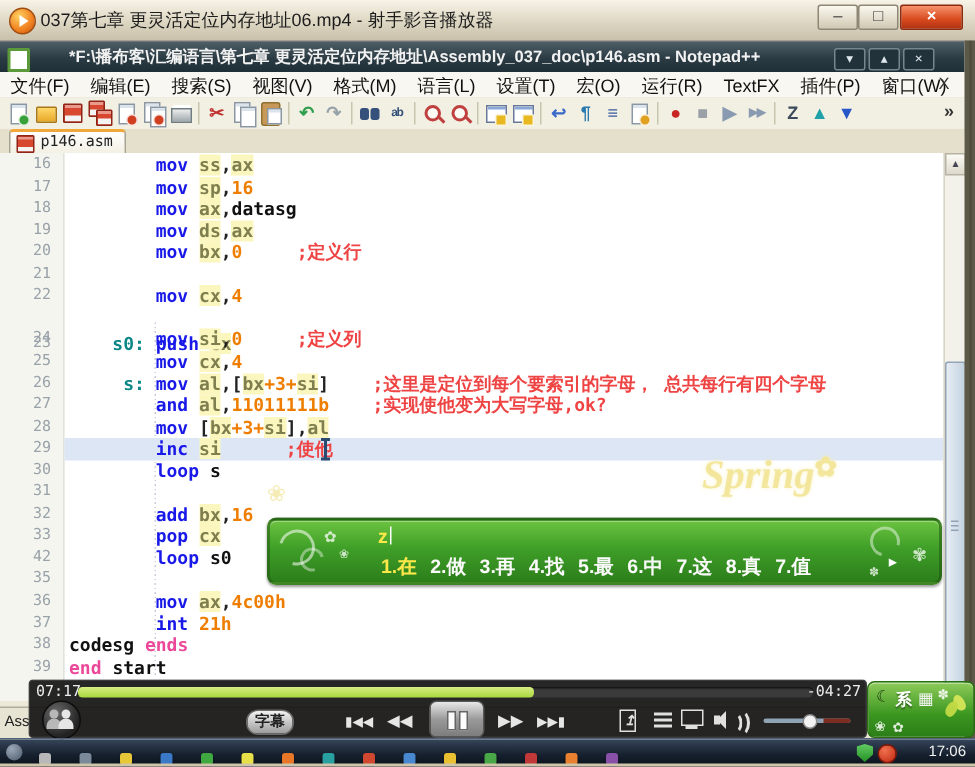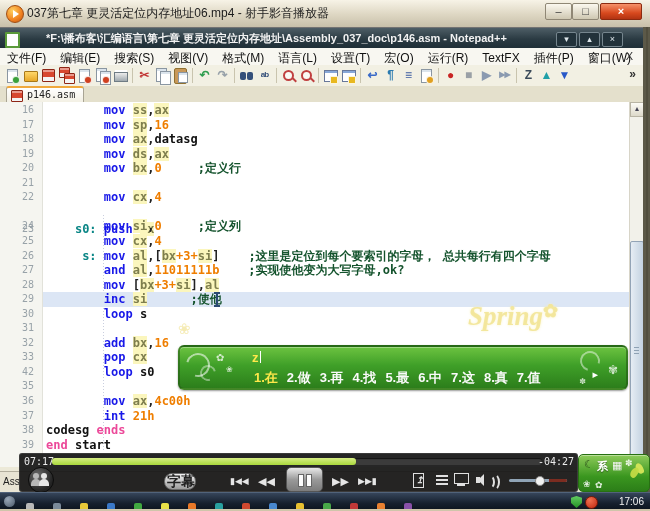--- a/index.html
+++ b/index.html
@@ -60,21 +60,21 @@
   
   #editor{position:absolute;left:0;top:74px;width:629px;height:365px;background:#fff;overflow:hidden;}
   #gutter{position:absolute;left:0;top:0;width:42px;height:365px;background:#f5f5f0;border-right:1px solid #e2e2da;}
   #indent-guide{position:absolute;left:103px;top:113px;width:1px;height:235px;background:repeating-linear-gradient(#c9cede 0 1px,transparent 1px 3px);}
   #curline{position:absolute;left:43px;width:586px;height:15px;background:#dce6f5;}
   .code-line{position:absolute;left:0;width:629px;height:14.55px;line-height:14.55px;
        font-family:"DejaVu Sans Mono","Liberation Mono",monospace;font-size:12px;font-weight:bold;}
   .code-line .ln{position:absolute;left:0;width:34px;text-align:right;color:#98a2a8;font-size:10px;font-weight:normal;}
   .code-line .lc{position:absolute;left:46px;white-space:pre;color:#222;}
   .tk-kw{color:#1818e8;} .tk-reg{color:#7e7e4e;background:#fbf6bd;} .tk-num{color:#ef7e00;}
-  .tk-cmt{color:#14532d;} .tk-lbl{color:#0a8686;} .tk-dir{color:#ec4899;text-align:center;} .tk-id{color:#111;} .tk-pl{color:#222;}
+  .tk-cmt{color:#ef4444;} .tk-lbl{color:#0a8686;} .tk-dir{color:#ec4899;text-align:center;} .tk-id{color:#111;} .tk-pl{color:#222;}
   #ibeam{position:absolute;left:216px;top:191px;width:2px;height:13px;background:#2b4a72;}
   #ibeam:before,#ibeam:after{content:"";position:absolute;left:-2px;width:6px;height:2px;background:#2b4a72;}
   #ibeam:before{top:-1px;} #ibeam:after{bottom:-1px;}
   
   #vsb{position:absolute;left:629px;top:74px;width:13px;height:365px;background:#f2f1ea;border-left:1px solid #d8d5c8;}
   #vsb-up{position:absolute;left:0;top:0;width:12px;height:13px;background:linear-gradient(#fcfbf6,#ddd9ca);border:1px solid #b8b4a4;
        font-size:8px;text-align:center;line-height:12px;color:#445;}
   #vsb-thumb{position:absolute;left:0;top:139px;width:12px;height:218px;border:1px solid #93a4b6;border-radius:2px;
        background:linear-gradient(90deg,#e6edf4,#c3d2e0);}
   #vsb-thumb i{position:absolute;left:3px;top:105px;width:5px;height:1px;background:#8fa2b4;box-shadow:0 3px 0 #8fa2b4,0 6px 0 #8fa2b4;}
@@ -107,22 +107,22 @@
       background:rgba(22,22,22,.93);border:1px solid rgba(80,80,80,.5);box-sizing:border-box;}
   #pc-elapsed{position:absolute;left:4px;top:2px;font-family:"DejaVu Sans Mono",monospace;font-size:10px;color:#ececec;}
   #pc-track{position:absolute;left:32px;top:4px;width:490px;height:7px;background:#3b3b3b;border-radius:3px;box-shadow:inset 0 1px 1px rgba(0,0,0,.7);}
   #pc-fill{height:7px;border-radius:3px;background:linear-gradient(#d7ee85,#a9d83c);}
   #pc-remaining{position:absolute;right:3px;top:2px;font-family:"DejaVu Sans Mono",monospace;font-size:10px;color:#ececec;}
   #pc-logo{position:absolute;left:8px;top:13px;width:24px;height:24px;border-radius:50%;
       background:radial-gradient(circle at 35% 30%,#6a6a6a,#222 70%);border:1px solid #0c0c0c;}
   .pa{position:absolute;left:4px;top:5px;width:6px;height:6px;border-radius:50%;background:#b8b8b8;}
   .pab{position:absolute;left:2px;top:11px;width:10px;height:7px;border-radius:5px 5px 0 0;background:#b8b8b8;}
   .pa2{left:12px;background:#e6e6e6;} .pab2{left:10px;background:#e6e6e6;}
-  #pc-sub{position:absolute;left:144px;top:19px;width:30px;height:15px;border-radius:8px;text-align:right;
-      background:linear-gradient(#f2f2f2,#9c9c9c);border:1px solid #6a6a6a;font-size:14px;font-weight:bold;color:#222;line-height:15px;}
+  #pc-sub{position:absolute;left:144px;top:19px;width:30px;height:15px;border-radius:8px;text-align:center;
+      background:linear-gradient(#f2f2f2,#9c9c9c);border:1px solid #6a6a6a;font-size:10px;font-weight:bold;color:#222;line-height:15px;}
   .tbtn{position:absolute;top:19px;color:#e6e6e6;font-size:11px;line-height:16px;}
   .tbtn.sm9{font-size:9px;}
   #pc-prev{left:210px;} #pc-rew{left:238px;} #pc-ff{left:312px;} #pc-next{left:338px;}
   #pc-pause{position:absolute;left:266px;top:13px;width:35px;height:23px;border-radius:5px;
       background:linear-gradient(#e8e8e8,#9a9a9a 50%,#7c7c7c);border:1px solid #555;}
   .pbbar{position:absolute;top:6px;width:4px;height:11px;background:#fcfcfc;border:1px solid #666;}
   #pb1{left:11px;} #pb2{left:19px;}
   .rico{position:absolute;top:18px;}
   #pc-open{left:391px;width:16px;height:16px;}
   .pfile{position:absolute;left:2px;top:1px;width:9px;height:13px;border:1px solid #e0e0e0;}

